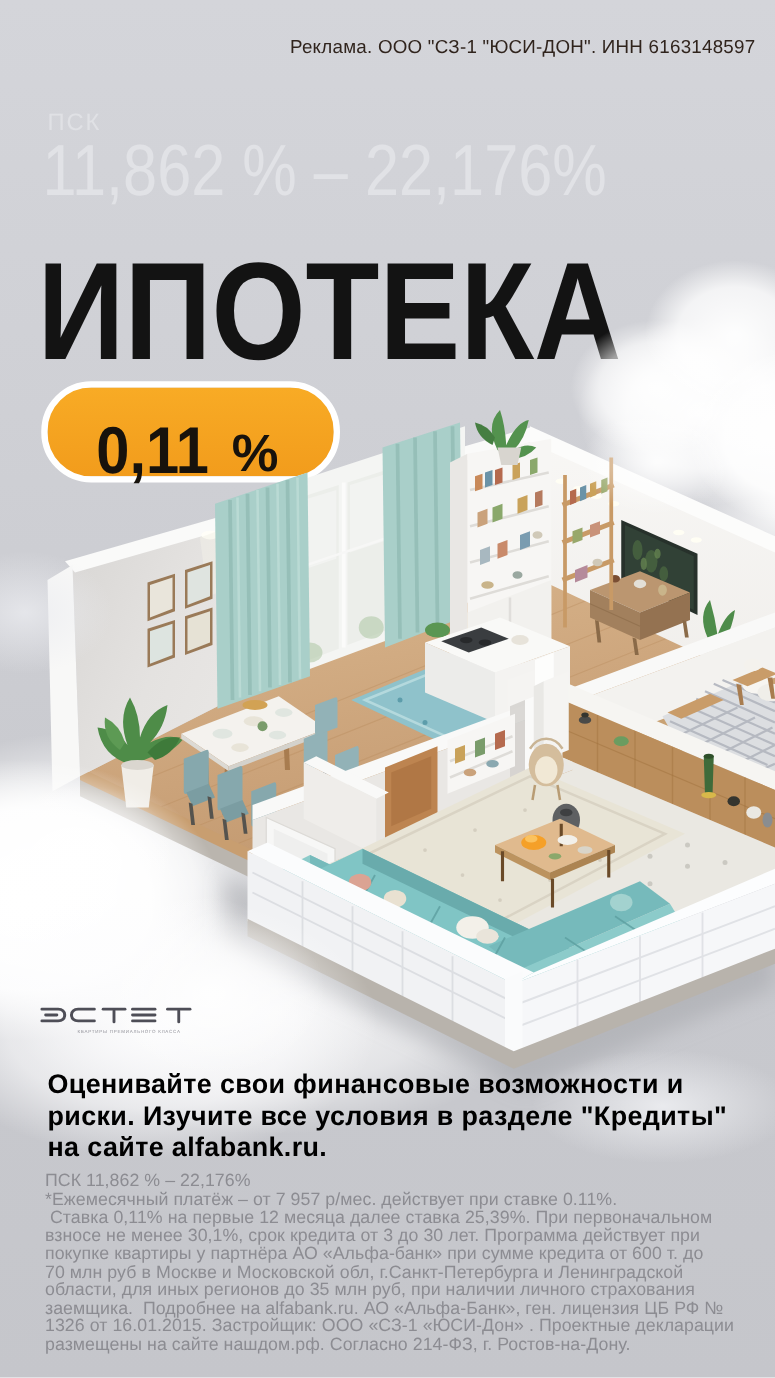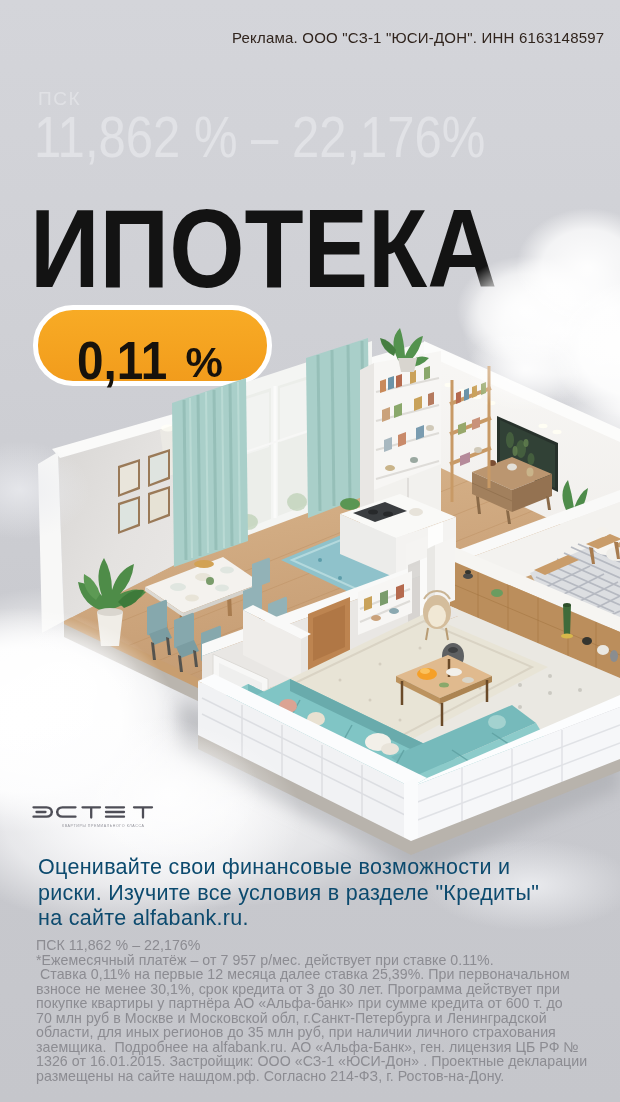--- a/index.html
+++ b/index.html
@@ -561,15 +561,15 @@
     <path d="M91.2,808.5 V817.5"></path>
     <path d="M106,807.3 H124"></path>
     <path d="M106,812 H124"></path>
     <path d="M106,816.7 H124"></path>
     <path d="M134,807.3 H152"></path>
     <path d="M143,808.5 V817.5"></path>
   </g>
   <text x="62" y="826.5" font-size="3.6" fill="#92929a" letter-spacing="0.6" font-family="Liberation Sans,sans-serif">КВАРТИРЫ ПРЕМИАЛЬНОГО КЛАССА</text>
 </svg>
 
-<div class="abs" style="left:38px;top:855px;font-size:21.5px;font-weight:normal;color:#0c4a6e;line-height:25.5px;letter-spacing:0.3px;">Оценивайте свои финансовые возможности и<br>риски. Изучите все условия в разделе "Кредиты"<br>на сайте alfabank.ru.</div>
+<div class="abs" style="left:38px;top:855px;font-size:21.5px;font-weight:bold;color:#000000;line-height:25.5px;letter-spacing:0.3px;">Оценивайте свои финансовые возможности и<br>риски. Изучите все условия в разделе "Кредиты"<br>на сайте alfabank.ru.</div>
 
 <div class="abs" style="left:36px;top:938px;font-size:14.2px;color:#8c8c92;line-height:14.5px;letter-spacing:0.05px;">ПСК 11,862 % – 22,176%<br>*Ежемесячный платёж – от 7 957 р/мес. действует при ставке 0.11%.<br>&nbsp;Ставка 0,11% на первые 12 месяца далее ставка 25,39%. При первоначальном<br>взносе не менее 30,1%, срок кредита от 3 до 30 лет. Программа действует при<br>покупке квартиры у партнёра АО «Альфа-банк» при сумме кредита от 600 т. до<br>70 млн руб в Москве и Московской обл, г.Санкт-Петербурга и Ленинградской<br>области, для иных регионов до 35 млн руб, при наличии личного страхования<br>заемщика.&nbsp; Подробнее на alfabank.ru. АО «Альфа-Банк», ген. лицензия ЦБ РФ №<br>1326 от 16.01.2015. Застройщик: ООО «СЗ-1 «ЮСИ-Дон» . Проектные декларации<br>размещены на сайте нашдом.рф. Согласно 214-ФЗ, г. Ростов-на-Дону.</div>
 
 </body></html>

